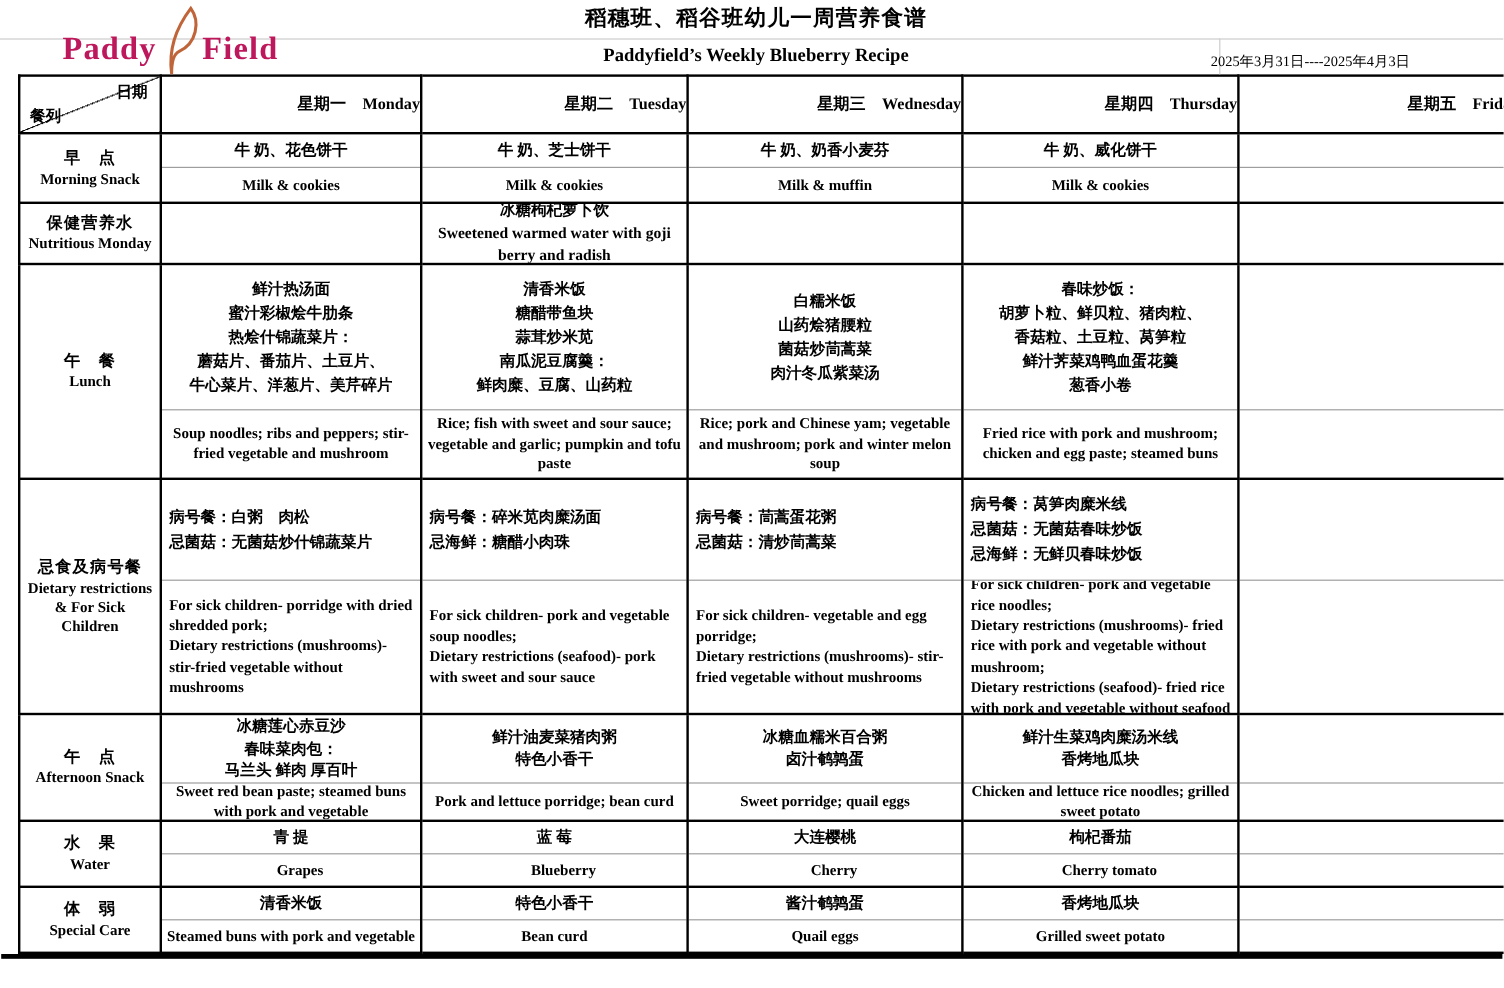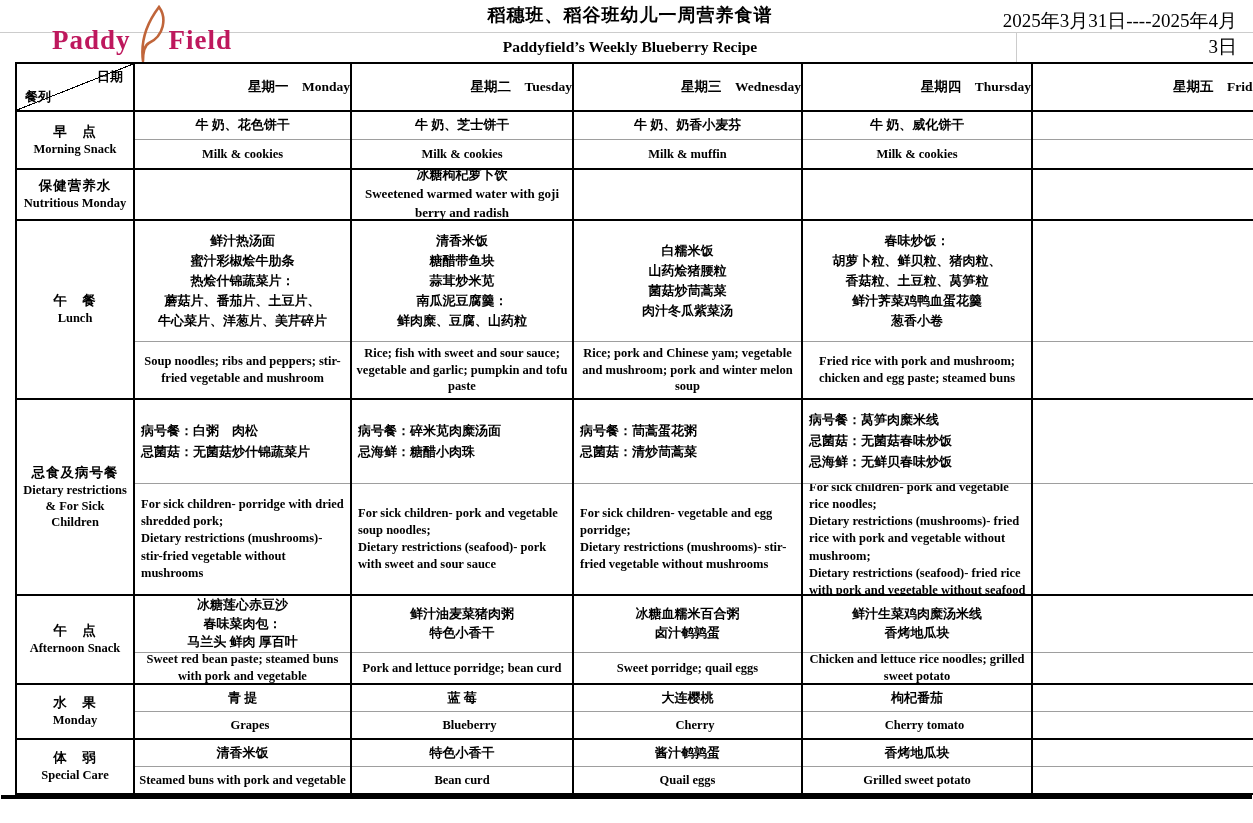--- a/index.html
+++ b/index.html
@@ -8,21 +8,21 @@
 
   
   .hdr { position:relative; width:1253px; height:62px; }
   .hdr-rule { position:absolute; top:32px; left:0; width:1253px; height:1px; background:#cccccc; }
   .hdr-vrule { position:absolute; top:32px; left:1016px; width:1px; height:30px; background:#cccccc; }
   .logo { position:absolute; left:52px; top:4px; height:56px; display:flex; align-items:flex-end; z-index:2; }
   .logo-word { font-size:27px; color:#be185d; font-weight:700; letter-spacing:1px; line-height:1; padding-bottom:6px; }
   .logo-leaf { width:34px; height:58px; margin:0 2px -2px 2px; }
   .title-cn { position:absolute; left:310px; top:3px; width:640px; text-align:center; font-size:18px; font-weight:700; letter-spacing:1px; }
   .title-en { position:absolute; left:310px; top:38px; width:640px; text-align:center; font-size:15.5px; font-weight:700; }
-  .date-range { position:absolute; right:16px; bottom:2px; width:240px; text-align:right; font-size:19px; }
+  .date-range { position:absolute; right:4px; bottom:2px; width:240px; text-align:left; font-size:12px; }
 
   
   table { border-collapse:collapse; table-layout:fixed; width:1251px; margin-left:15px; }
   th, td { border:2px solid #000; padding:0; vertical-align:middle; font-weight:700; }
   th.day { height:48px; font-size:13.5px; text-align:right; }
 
   .corner { position:relative; height:48px;
     background-image:linear-gradient(to bottom right, transparent 49.4%, #000 49.4%, #000 50.6%, transparent 50.6%); }
   .corner-top { position:absolute; top:4px; right:10px; font-size:13px; }
   .corner-bottom { position:absolute; bottom:4px; left:8px; font-size:13px; }
@@ -255,21 +255,21 @@
         </td>
         <td>
           <div class="sub cn"></div>
           <div class="sub en"></div>
         </td>
       </tr>
 
       <tr class="row-fruit divided">
         <th class="rlabel">
           <div class="rl-cn">水　果</div>
-          <div class="rl-en">Monday</div>
+          <div class="rl-en">Water</div>
         </th>
         <td>
           <div class="sub cn">青 提</div>
           <div class="sub en">Grapes</div>
         </td>
         <td>
           <div class="sub cn">蓝 莓</div>
           <div class="sub en">Blueberry</div>
         </td>
         <td>

